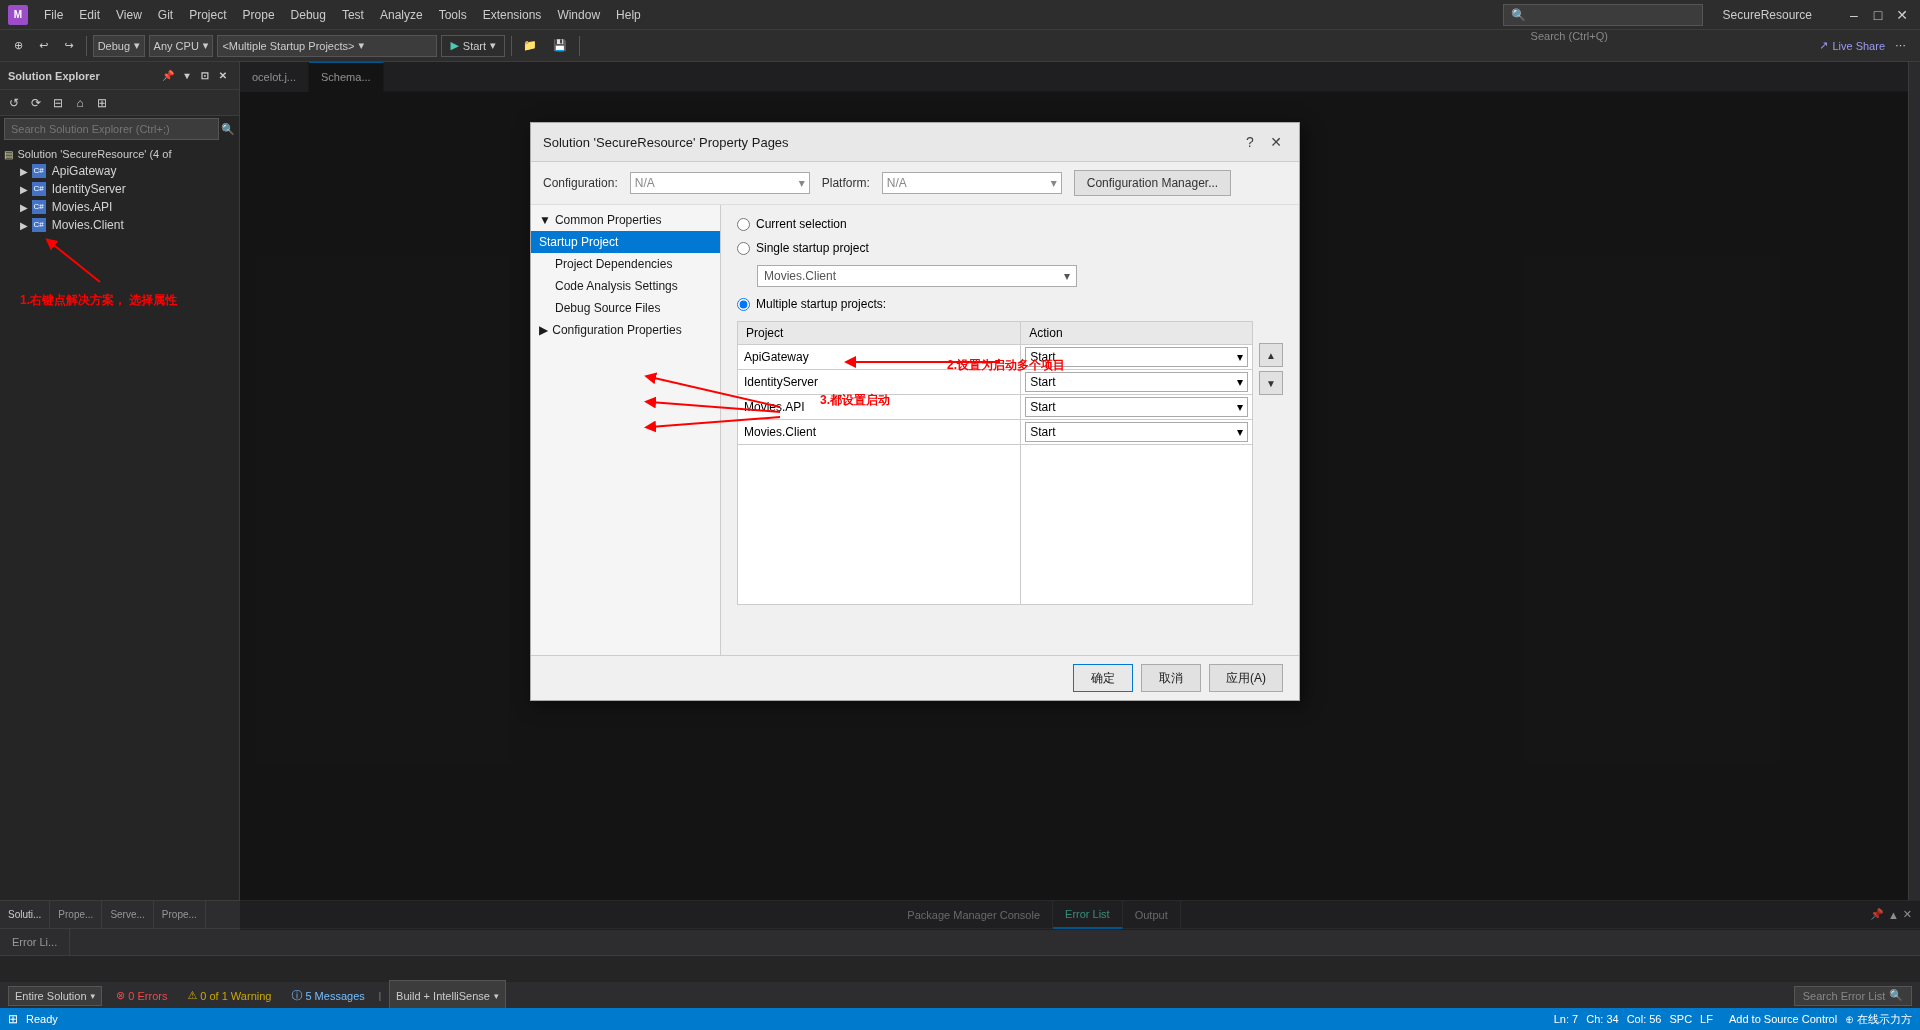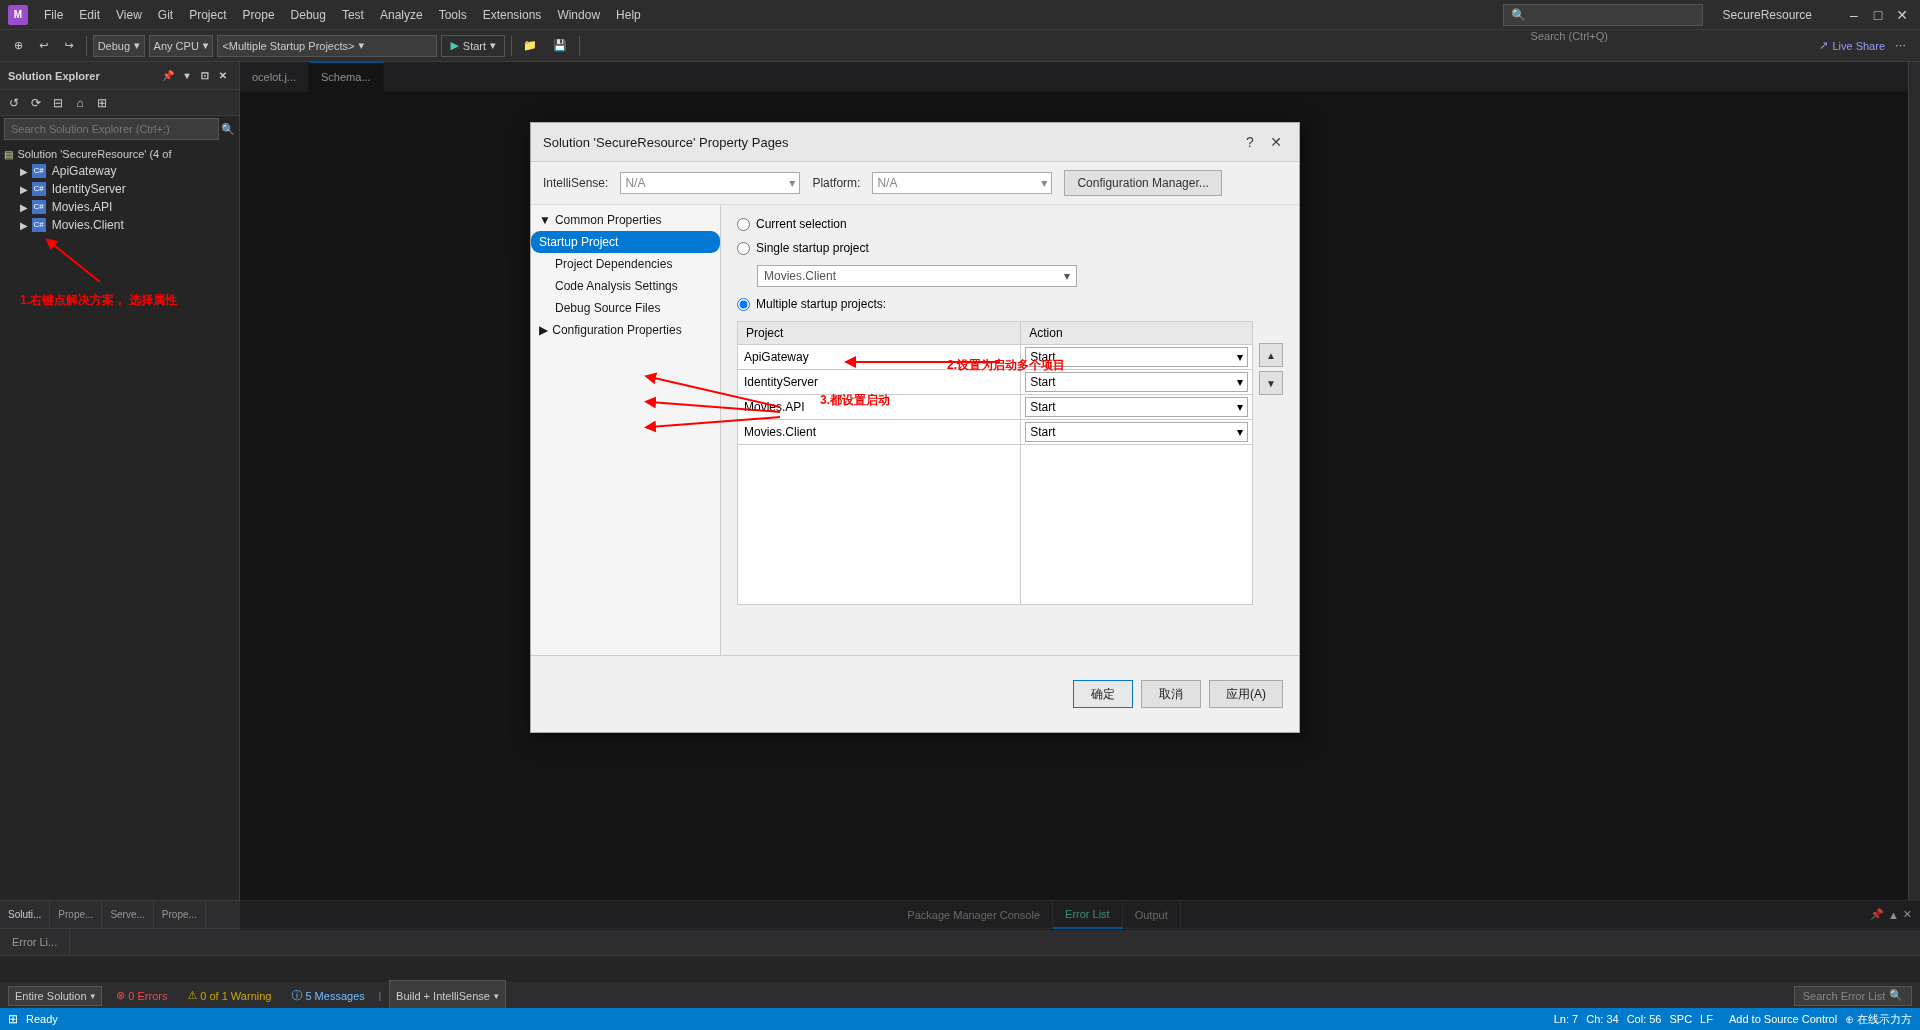--- a/index.html
+++ b/index.html
@@ -416,21 +416,21 @@
       align-items: center;
       justify-content: center;
       font-size: 10px;
       color: #333;
     }
 
     
     .dialog-footer {
       background: #f0f0f0;
       border-top: 1px solid #ccc;
-      padding: 24px 16px;
+      padding: 8px 16px;
       display: flex;
       justify-content: flex-end;
       gap: 8px;
     }
     .dialog-footer-btn {
       background: #e1e1e1;
       border: 1px solid #aaa;
       color: #1a1a1a;
       font-size: 12px;
       padding: 4px 16px;
@@ -691,41 +691,41 @@
 
         <div class="dialog-title-bar">
           <span class="dialog-title">Solution 'SecureResource' Property Pages</span>
           <div class="dialog-title-controls">
             <button class="dialog-title-btn">?</button>
             <button class="dialog-title-btn">✕</button>
           </div>
         </div>
 
         <div class="dialog-config-row">
-          <label>IntelliSense:</label>
+          <label>Configuration:</label>
           <div class="config-dropdown">
             <span style="color:#888;">N/A</span>
               <span>▾</span>
           </div>
           <label>Platform:</label>
           <div class="config-dropdown">
             <span style="color:#888;">N/A</span>
               <span>▾</span>
           </div>
           <button class="config-btn">Configuration Manager...</button>
         </div>
 
         <div class="dialog-content">
 
           <div class="dialog-tree">
             <div class="dialog-tree-item parent">
               <span>▼</span>
               <span>Common Properties</span>
             </div>
-            <div class="dialog-tree-item selected" style="border-radius:9px;">
+            <div class="dialog-tree-item selected" style="">
               <span>Startup Project</span>
             </div>
             <div class="dialog-tree-item" style="padding-left:24px;">
               <span>Project Dependencies</span>
             </div>
             <div class="dialog-tree-item" style="padding-left:24px;">
               <span>Code Analysis Settings</span>
             </div>
             <div class="dialog-tree-item" style="padding-left:24px;">
               <span>Debug Source Files</span>

